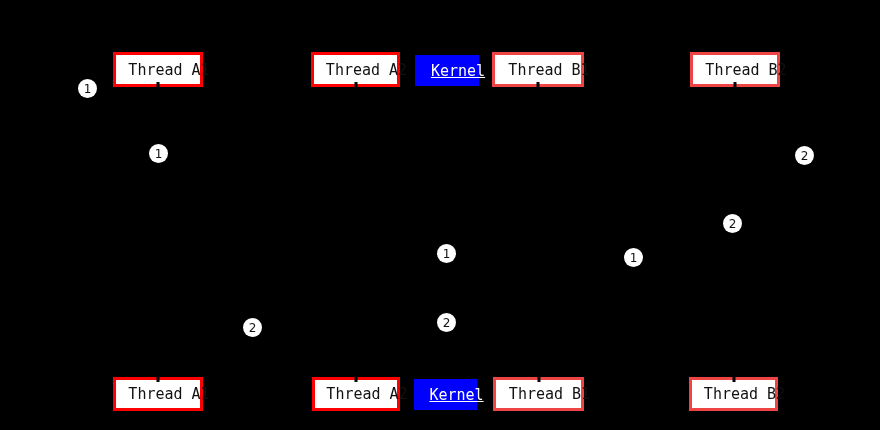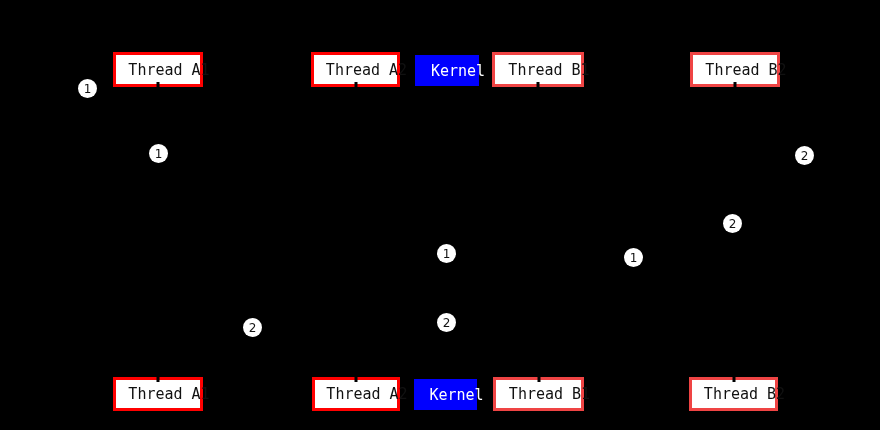--- a/index.html
+++ b/index.html
@@ -26,20 +26,21 @@
     color: #111111;
     white-space: nowrap;
     padding-left: 22px;
   }
   .box.red   { border: 3px solid #ff0000; }
   .box.blue  { border: 3px solid #ef4444; }
   .box.kernel {
     border: 3px solid #0000ff;
     background: #0000ff;
     color: #ffffff;
+    text-decoration: underline;
   }
   .stub {
     position: absolute;
     left: 50%;
     transform: translateX(-50%);
     width: 3px;
     height: 5px;
     background: #000000;
   }
   .stub.top    { bottom: -3px; }  

